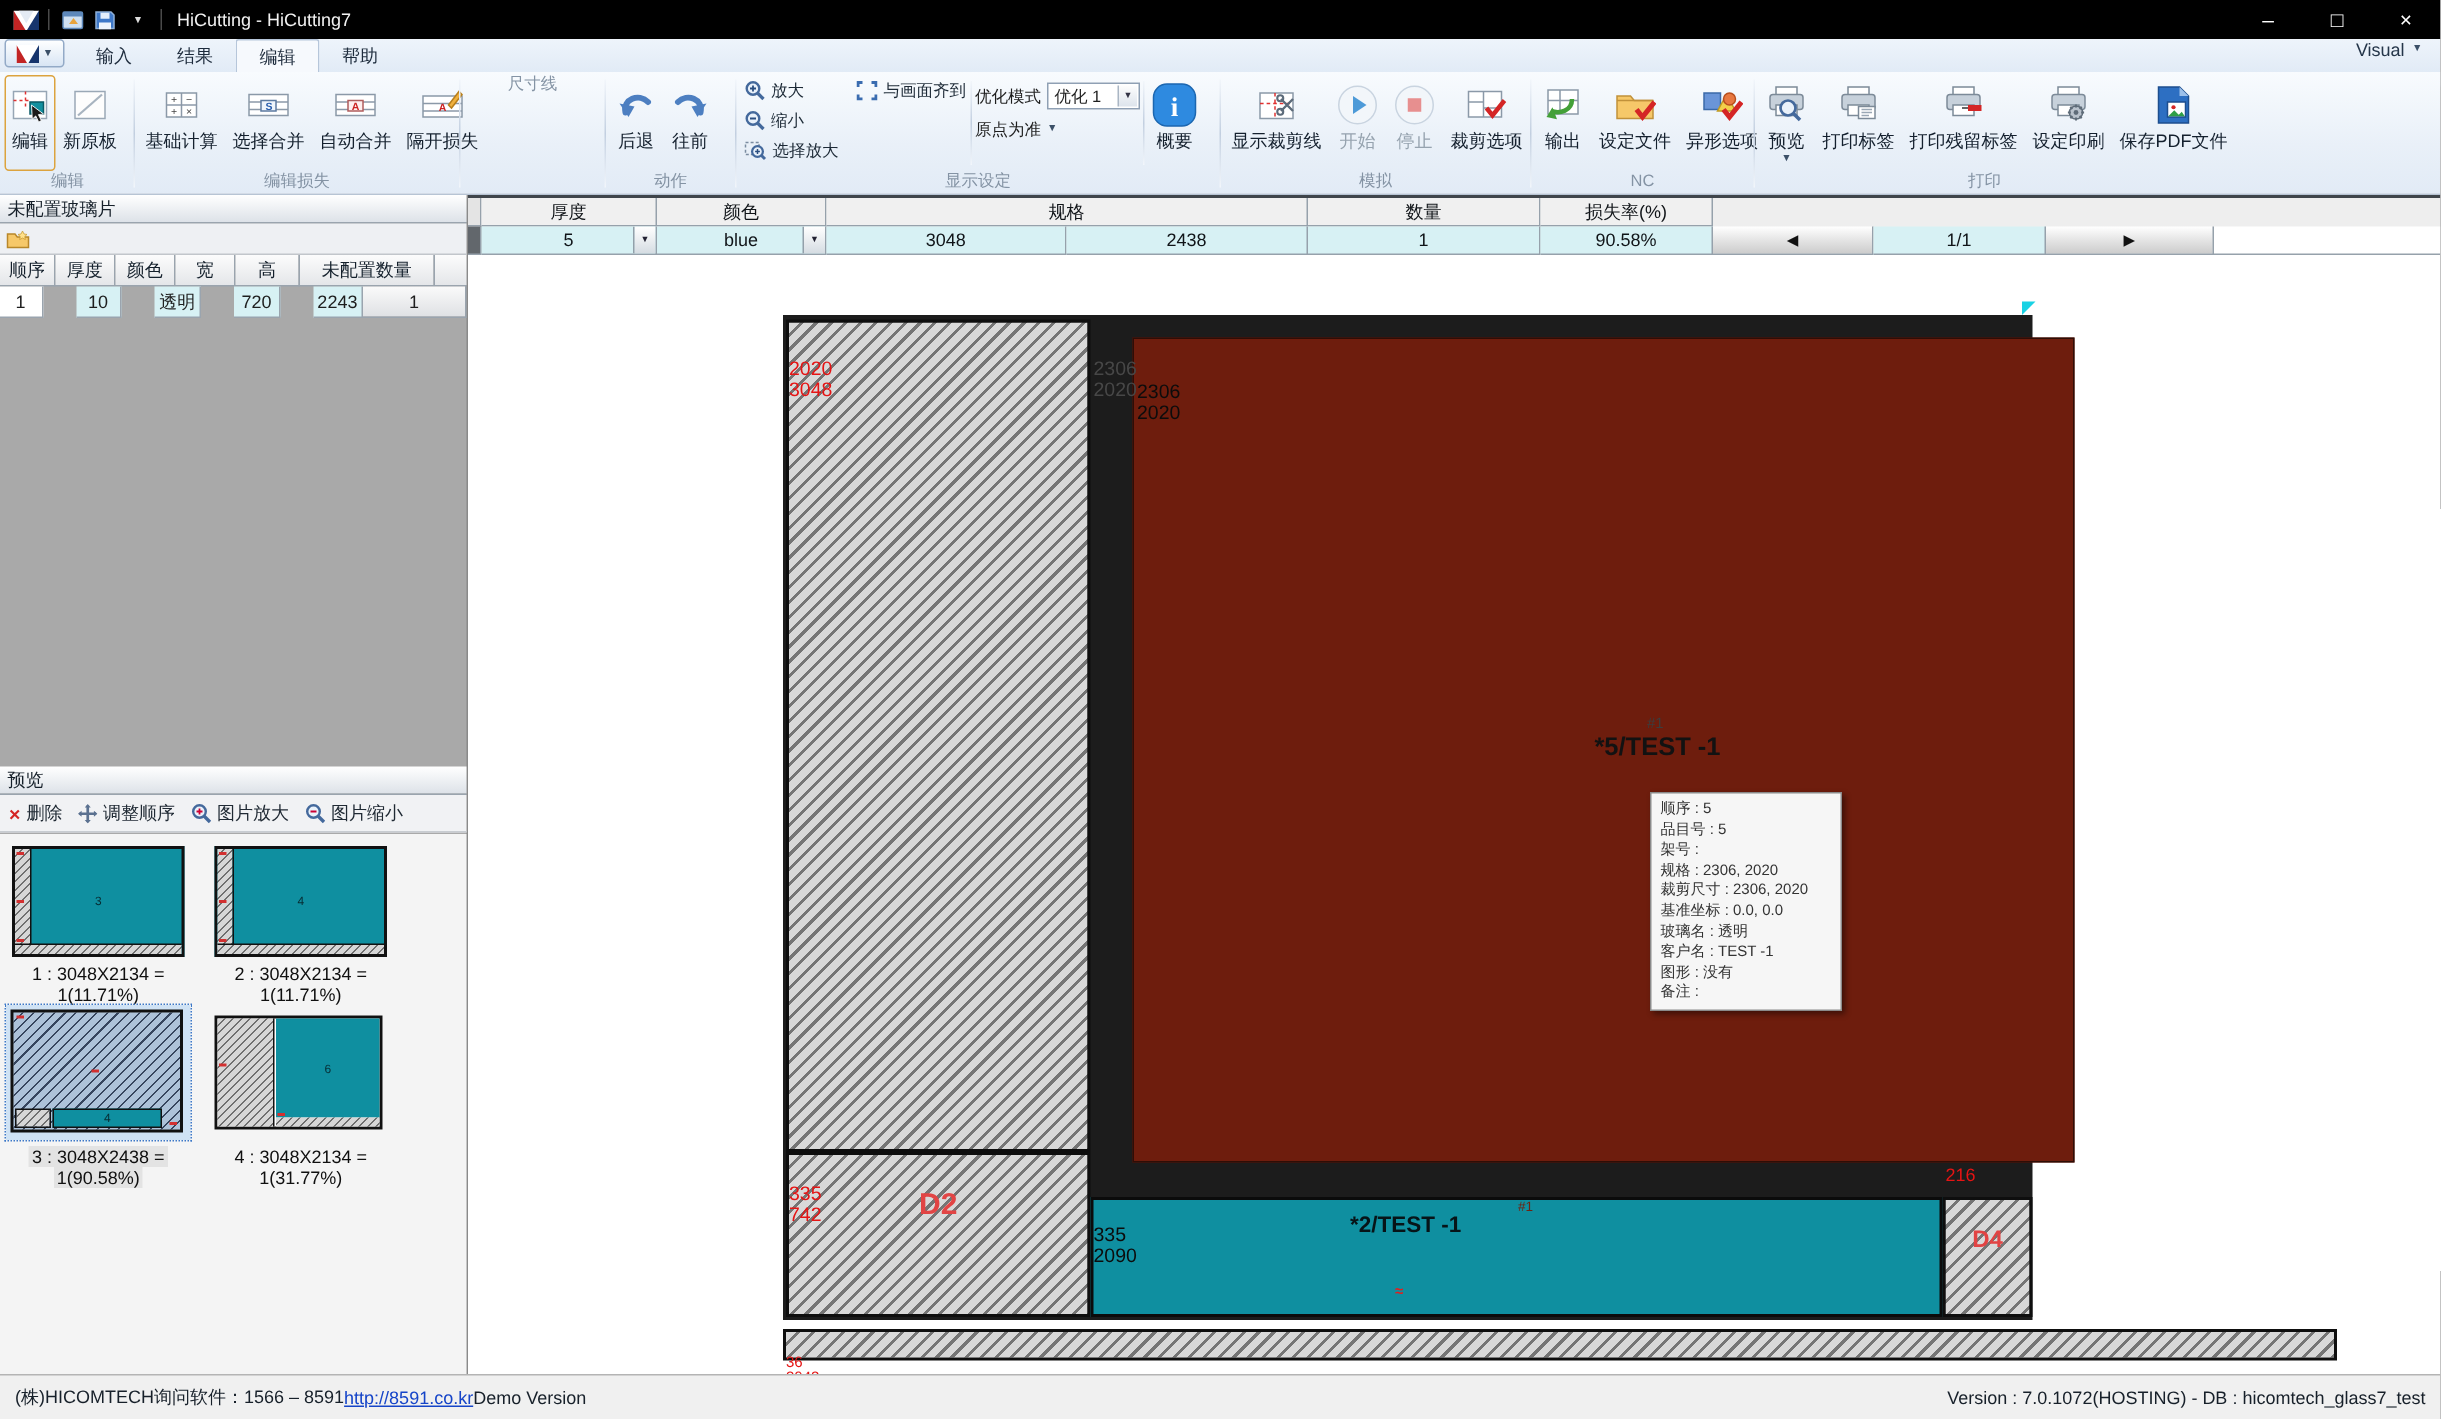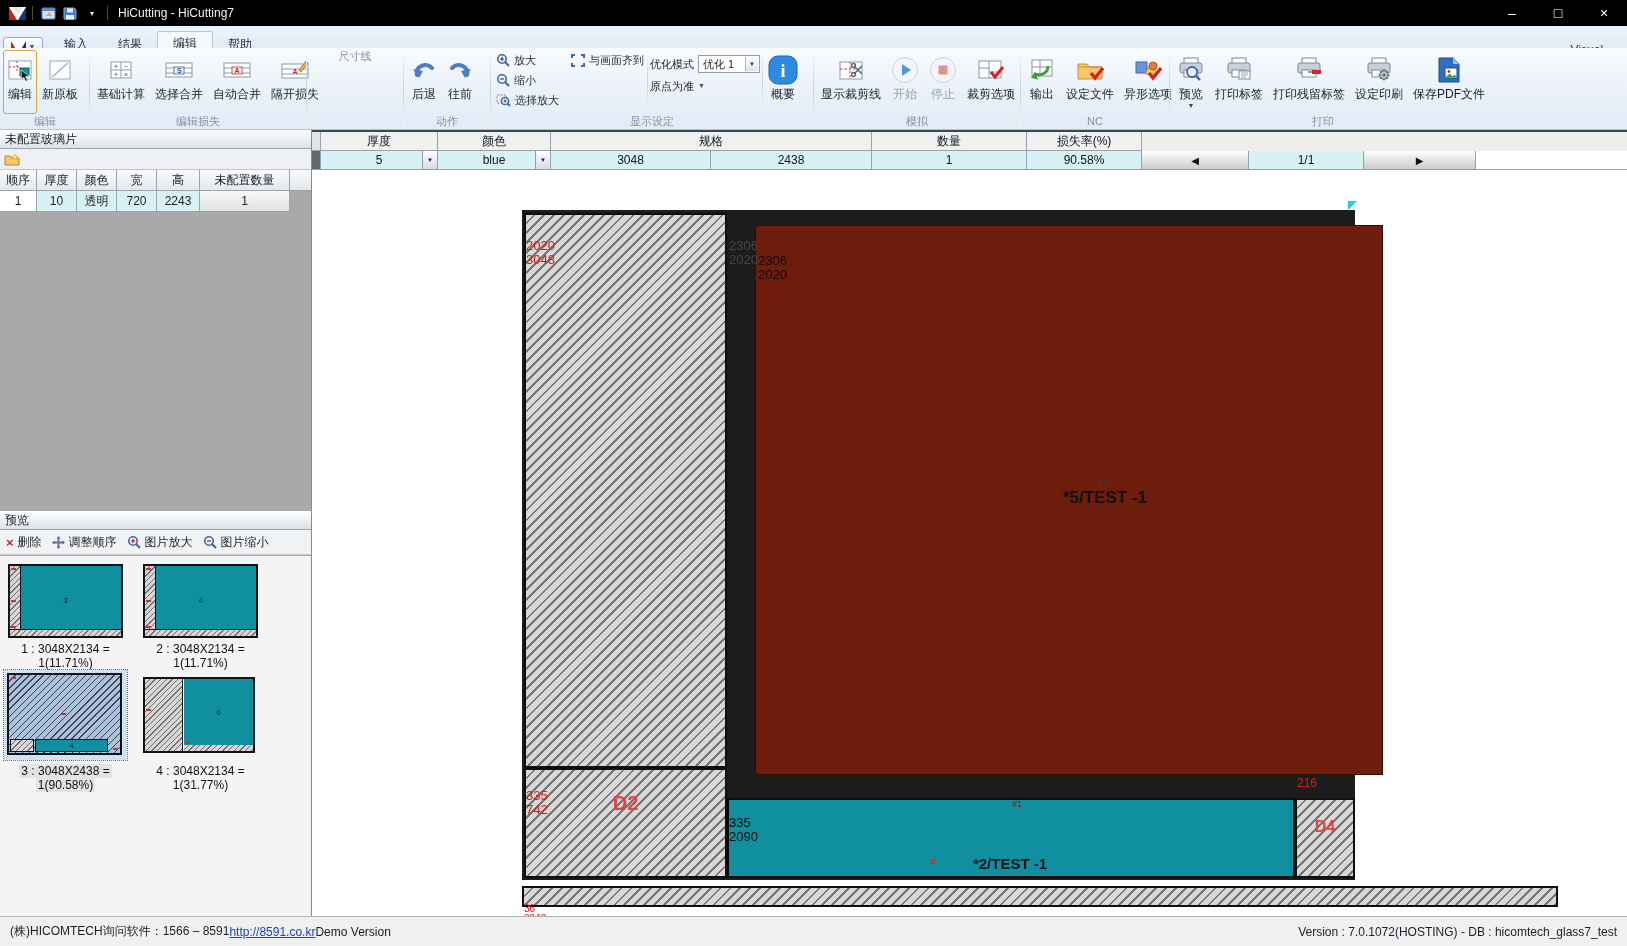--- a/index.html
+++ b/index.html
@@ -13,21 +13,21 @@
   .tb-ico{display:flex;align-items:center;justify-content:center;width:22px;height:20px;}
   .tsep{width:1px;height:14px;background:#4a4a4a;margin:0 4px;}
   #title-text{font-size:12px;margin-left:6px;color:#f2f2f2;text-align:center;}
   #winctrl{margin-left:auto;display:flex;height:26px;}
   .winbtn{width:46px;display:flex;align-items:center;justify-content:center;font-size:14px;color:#fff;}
   .qcaret{font-size:7px;color:#ddd;}
 
   
   #tabrow{position:absolute;top:26px;left:0;right:0;height:32px;
           background:linear-gradient(#eef4fb,#dce7f4);border-bottom:1px solid #c3d1e2;
-          display:flex;align-items:flex-end;}
+          display:flex;align-items:flex-start;}
   .appbtn{width:40px;height:19px;margin:0 6px 1px 3px;border:1px solid #93aac7;border-radius:3px;
           background:linear-gradient(#feffff,#d8e5f4);display:flex;align-items:center;justify-content:center;gap:3px;}
   .tab{padding:3px 15px 4px;font-size:12px;color:#1d2b3c;}
   .tab.active{background:#f6f9fd;border:1px solid #b6c6da;border-bottom:none;border-radius:2px 2px 0 0;padding-bottom:5px;}
   #visual-menu{margin-left:auto;margin-right:12px;font-size:12px;color:#25364a;display:flex;align-items:center;gap:5px;}
 
   
   #ribbon{position:absolute;top:48px;left:0;right:0;height:82px;
           background:linear-gradient(#f8fbfe,#e9f0f8 60%,#e2ebf6);border-bottom:1px solid #b7c4d4;
           display:flex;padding:1px 0 0 1px;}
@@ -67,21 +67,21 @@
   
   #leftpanel{position:absolute;top:130px;left:0;width:312px;bottom:30px;background:#a9a9a9;border-right:1px solid #8a8a8a;}
   .panelhead{height:19px;background:linear-gradient(#ffffff,#dde2e8);border-bottom:1px solid #9aa4ae;
              display:flex;align-items:center;padding:0 5px;font-size:12px;color:#16202a;}
   #lp-folder-row{height:21px;background:#eef0f3;border-bottom:1px solid #c2c6cb;display:flex;align-items:center;padding:0 4px;}
   .lrow{display:flex;}
   .lc{border-right:1px solid #9aa4ae;border-bottom:1px solid #9aa4ae;display:flex;align-items:center;
       justify-content:center;font-size:12px;height:21px;}
   .lh{background:linear-gradient(#fcfcfc,#e4e6e9);color:#14202c;}
   .lv-white{background:#fff;}
-  .lv-cyan{background:#d7f1f4;}
+  .lv-cyan{background:#d7f1f4;margin-left:22px;}
   .lv-btn{background:linear-gradient(#fafafa,#dfe1e4);}
   .lv-fill{background:#a9a9a9;border-right:none;}
 
   #preview-tools{height:25px;background:#f1f2f4;border-bottom:1px solid #c8ccd1;display:flex;align-items:center;
                  gap:10px;padding:0 6px;font-size:12px;color:#202a34;}
   .ptool{display:flex;align-items:center;gap:4px;}
   #thumbarea{position:absolute;top:426px;left:0;right:0;bottom:0;background:#f4f4f4;}
 
   .thumb{position:absolute;border:2px solid #111;background:#0f8fa0;}
   .th-hatch-left{position:absolute;left:0;top:0;bottom:0;width:11px;
@@ -120,21 +120,21 @@
   #waste-d4{left:983px;top:628px;width:60px;height:80px;}
   #bottom-strip{left:210px;top:716px;width:1036px;height:21px;}
   .dimlbl{font-size:13px;font-weight:normal;line-height:14px;white-space:pre;}
   .red{color:#e51414;}
   .dark{color:#474747;}
   .blk{color:#0c0c0c;}
   #d2-label,#d4-label{font-weight:bold;color:#e24444;text-align:center;}
   #p1-tag{font-size:10px;color:#3d3d3d;}
   #p1-name{width:300px;text-align:center;font-size:17px;font-weight:bold;color:#121212;}
   #p2-tag{font-size:9px;color:#6e2412;}
-  #p2-name{width:220px;text-align:center;font-size:15px;font-weight:bold;color:#071418;margin-top:47px;}
+  #p2-name{width:220px;font-size:15px;font-weight:bold;color:#071418;}
   #cut-tooltip{left:788px;top:358px;width:128px;background:#f6f6f6;border:1px solid #8a8a8a;
                box-shadow:2px 2px 4px rgba(0,0,0,.45);padding:4px 6px;font-size:10px;line-height:13.6px;color:#333;}
   #cut-tooltip div{white-space:nowrap;}
   #squiggle{font-size:10px;color:#e02020;font-weight:bold;}
   #cursor-marker{left:1036px;top:31px;width:0;height:0;border-left:9px solid #19d2e4;border-bottom:9px solid transparent;}
 
   
   #statusbar{position:absolute;left:0;right:0;bottom:0;height:30px;background:#f0f0f0;border-top:1px solid #b4b4b4;
              display:flex;align-items:center;padding:0 10px;font-size:12px;color:#17202a;}
   #statusbar .gap{margin-left:0;}
@@ -709,20 +709,32 @@
     <div class="abs dimlbl dark" style="left:417px;top:41px">
       <div>2306</div><div>2020</div>
     </div>
     <div class="abs dimlbl blk" style="left:446px;top:56px">
       <div>2306</div><div>2020</div>
     </div>
 
     <div class="abs" id="p1-tag" style="left:786px;top:307px">#1</div>
     <div class="abs" id="p1-name" style="left:643px;top:318px">*5/TEST -1</div>
 
+    <div class="abs" id="cut-tooltip">
+      <div>顺序 : 5</div>
+      <div>品目号 : 5</div>
+      <div>架号 :</div>
+      <div>规格 : 2306, 2020</div>
+      <div>裁剪尺寸 : 2306, 2020</div>
+      <div>基准坐标 : 0.0, 0.0</div>
+      <div>玻璃名 : 透明</div>
+      <div>客户名 : TEST -1</div>
+      <div>图形 : 没有</div>
+      <div>备注 :</div>
+    </div>
 
     <div class="abs dimlbl red" style="left:214px;top:591px">
       <div>335</div><div>742</div>
     </div>
     <div class="abs" id="d2-label" style="left:212px;top:622px;width:203px;font-size:20px;">D2</div>
 
     <div class="abs dimlbl blk" style="left:417px;top:618px">
       <div>335</div><div>2090</div>
     </div>
     <div class="abs" id="p2-tag" style="left:700px;top:629px">#1</div>

